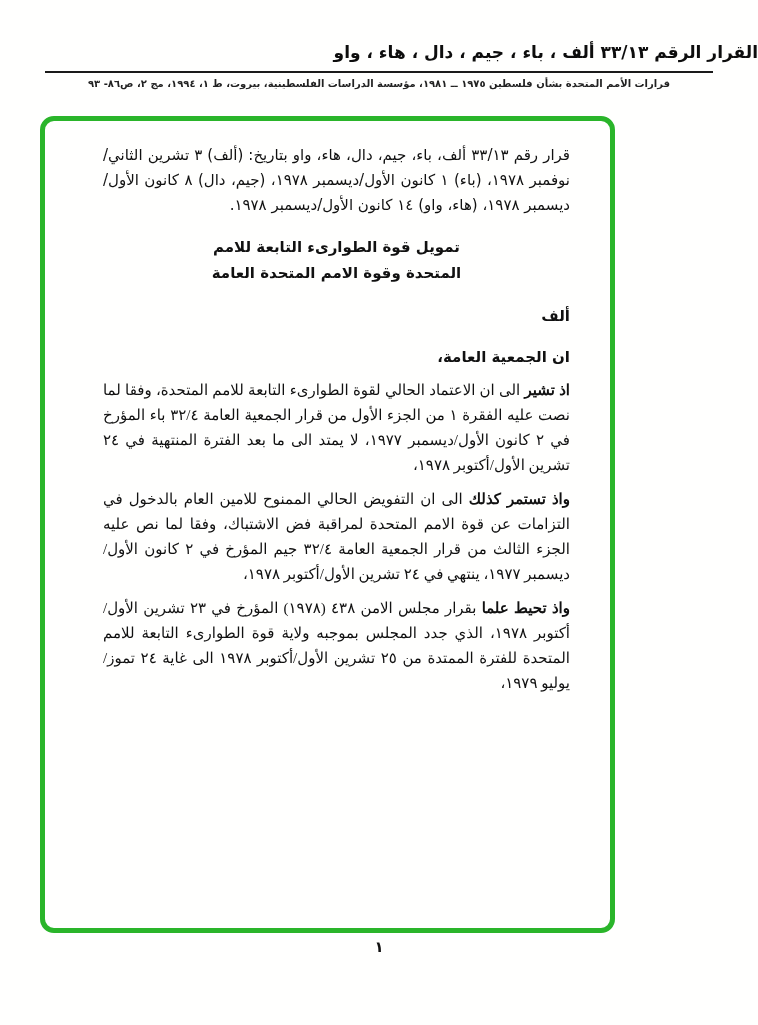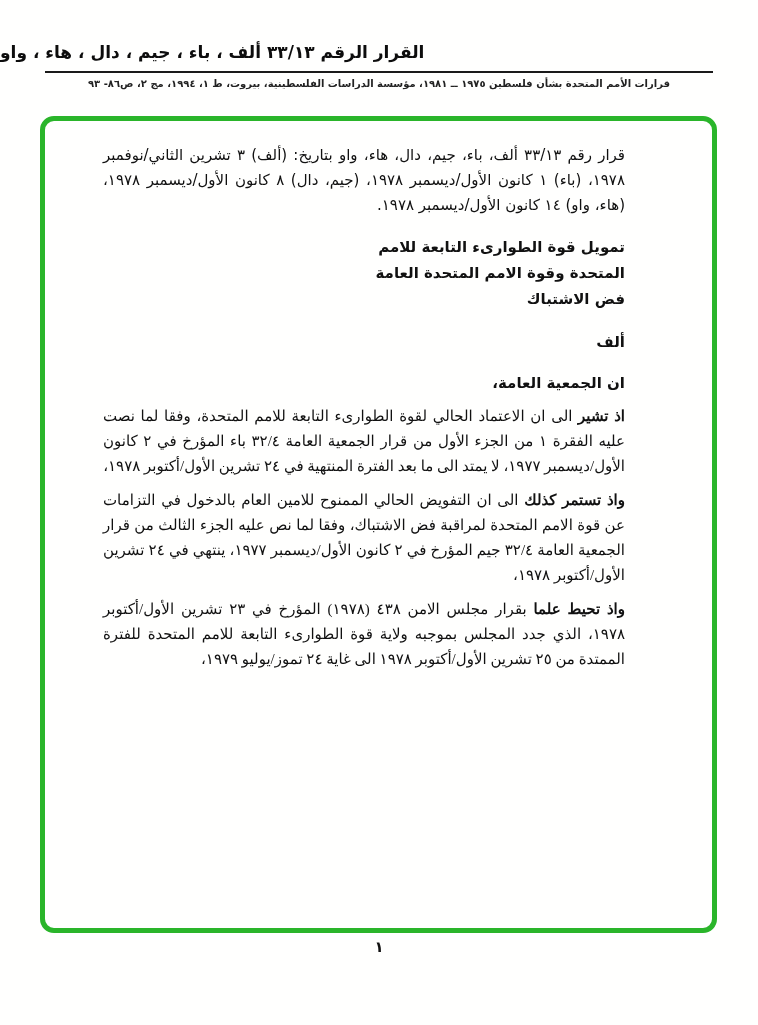--- a/index.html
+++ b/index.html
@@ -16,21 +16,21 @@
     font-family: "DejaVu Sans", sans-serif;
     direction: rtl;
     color: #111111;
     overflow: hidden;
   }
   
   .header {
     padding-top: 42px;
   }
   .doc-title {
-    text-align: left;
+    text-align: right;
     font-weight: bold;
     font-size: 17px;
     letter-spacing: 0;
     color: #0d0d0d;
   }
   .header-rule {
     height: 1.5px;
     background: #1a1a1a;
     margin: 9px 45px 0 45px;
   }
@@ -39,39 +39,39 @@
     font-size: 10px;
     font-weight: bold;
     margin-top: 5px;
     color: #222222;
   }
   
   .frame {
     position: absolute;
     left: 40px;
     top: 116px;
-    width: 677px;
+    width: 575px;
     height: 817px;
     box-sizing: border-box;
     border: 5px solid #2ab52a; 
     border-radius: 14px;
-    padding: 22px 87px 0 58px;
+    padding: 22px 40px 0 58px;
     overflow: hidden;
     background: transparent;
   }
   .frame p, .frame div.block {
     font-size: 15px;
     line-height: 25px;
   }
   .intro {
     margin: 0 0 12px 0;
     text-align: justify;
   }
   .res-heading {
-    text-align: right;
+    text-align: center;
     font-weight: bold;
     margin: 16px 0 14px 0;
   }
   .res-heading span {
     display: block;
     line-height: 26px;
   }
   .section-label {
     text-align: right;
     font-weight: bold;
@@ -112,21 +112,20 @@
     <div class="citation">قرارات الأمم المتحدة بشأن فلسطين ١٩٧٥ ــ ١٩٨١، مؤسسة الدراسات الفلسطينية، بيروت، ط ١، ١٩٩٤، مج ٢، ص٨٦- ٩٣</div>
   </div>
 
   <div class="frame">
 
     <p class="intro">قرار رقم ٣٣/١٣ ألف، باء، جيم، دال، هاء، واو بتاريخ: (ألف) ٣ تشرين الثاني/نوفمبر ١٩٧٨، (باء) ١ كانون الأول/ديسمبر ١٩٧٨، (جيم، دال) ٨ كانون الأول/ديسمبر ١٩٧٨، (هاء، واو) ١٤ كانون الأول/ديسمبر ١٩٧٨.</p>
 
     <div class="res-heading block">
       <span>تمويل قوة الطوارىء التابعة للامم</span>
       <span>المتحدة وقوة الامم المتحدة العامة</span>
-      <span>فض الاشتباك</span>
     </div>
 
     <div class="section-label block">ألف</div>
 
     <p class="salutation">ان الجمعية العامة،</p>
 
     <p class="para"><span class="lead">اذ تشير</span><span> الى ان الاعتماد الحالي لقوة الطوارىء التابعة للامم المتحدة، وفقا لما نصت عليه الفقرة ١ من الجزء الأول من قرار الجمعية العامة ٣٢/٤ باء المؤرخ في ٢ كانون الأول/ديسمبر ١٩٧٧، لا يمتد الى ما بعد الفترة المنتهية في ٢٤ تشرين الأول/أكتوبر ١٩٧٨،</span></p>
 
     <p class="para"><span class="lead">واذ تستمر كذلك</span><span> الى ان التفويض الحالي الممنوح للامين العام بالدخول في التزامات عن قوة الامم المتحدة لمراقبة فض الاشتباك، وفقا لما نص عليه الجزء الثالث من قرار الجمعية العامة ٣٢/٤ جيم المؤرخ في ٢ كانون الأول/ديسمبر ١٩٧٧، ينتهي في ٢٤ تشرين الأول/أكتوبر ١٩٧٨،</span></p>
 

